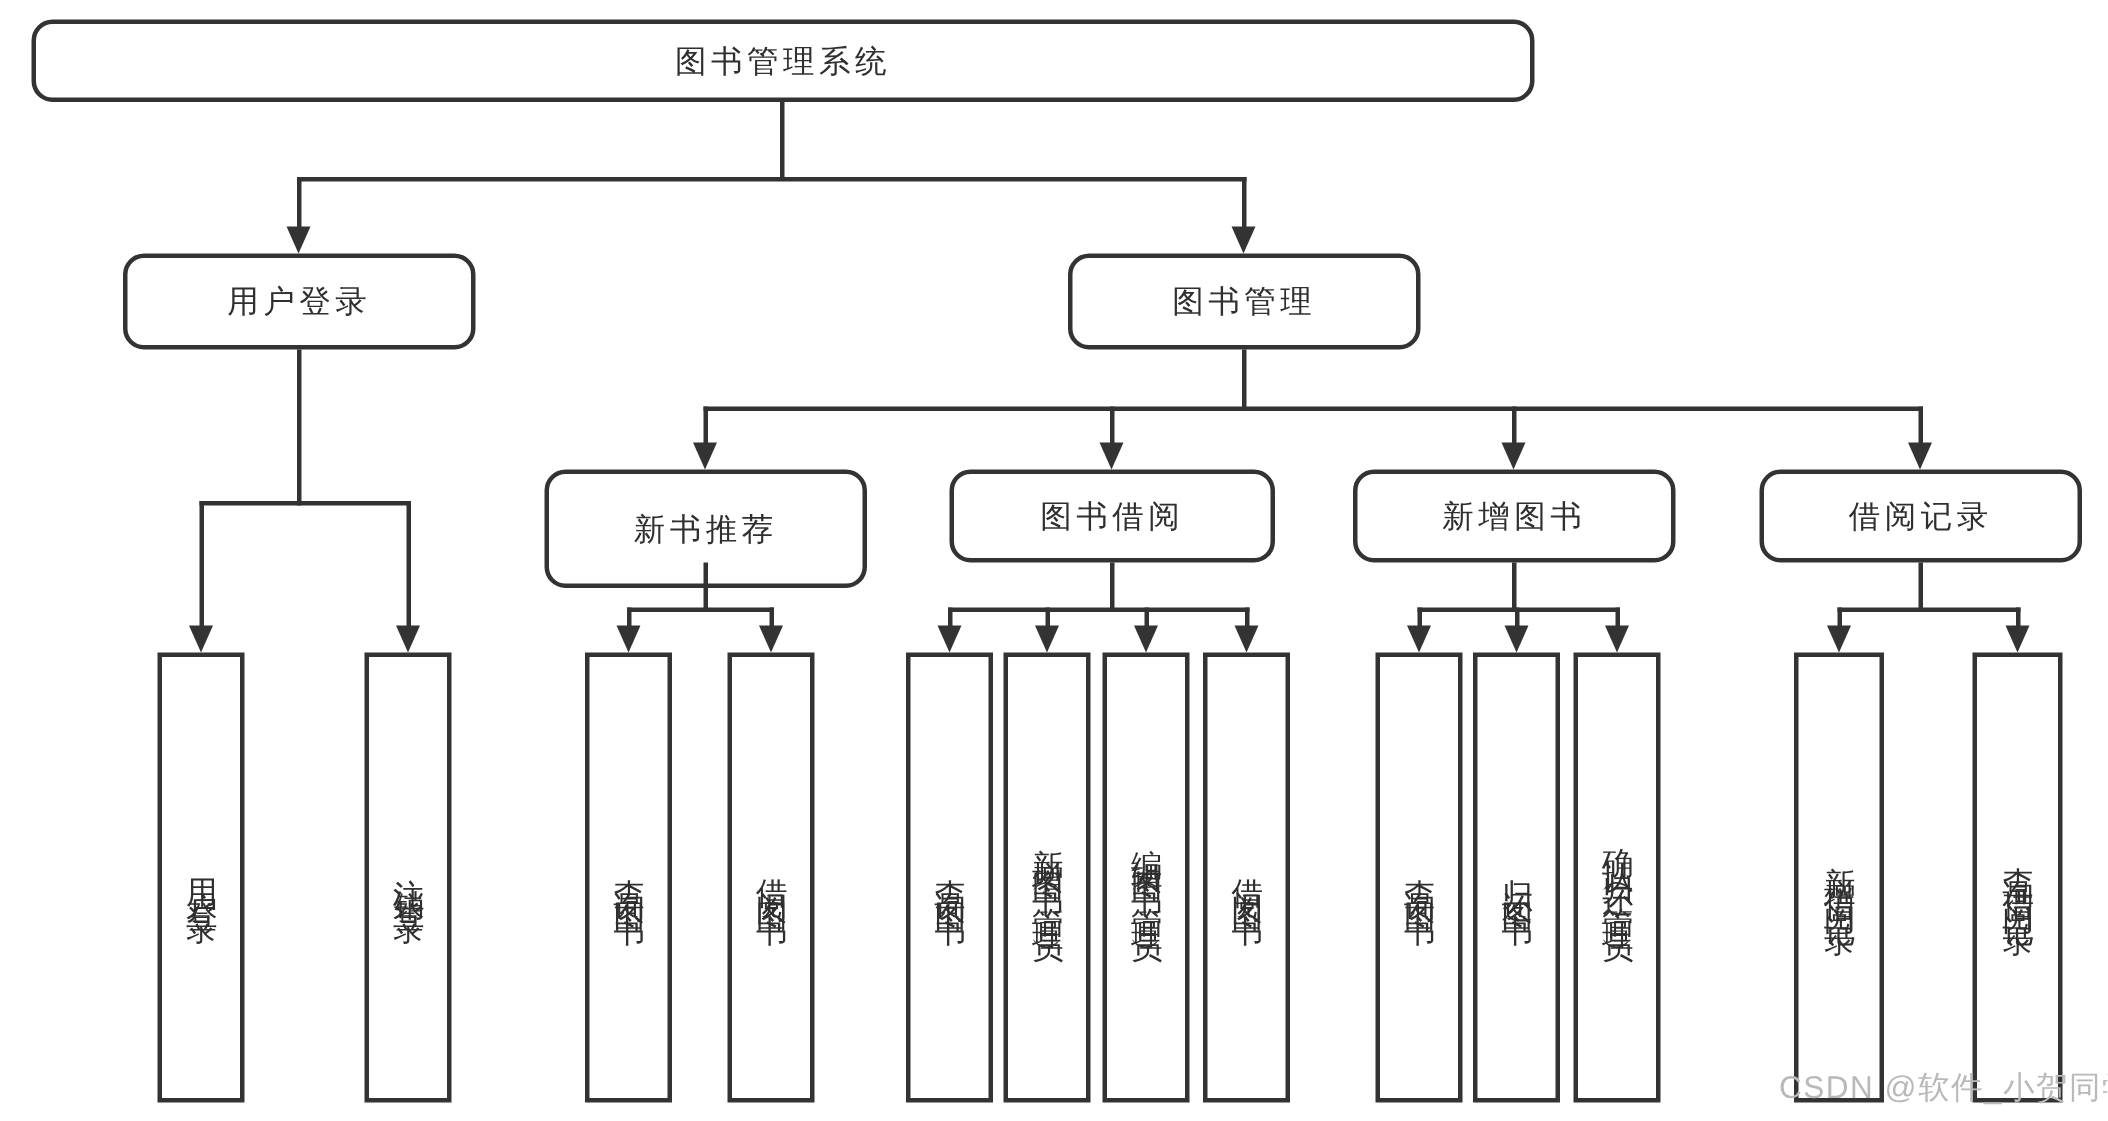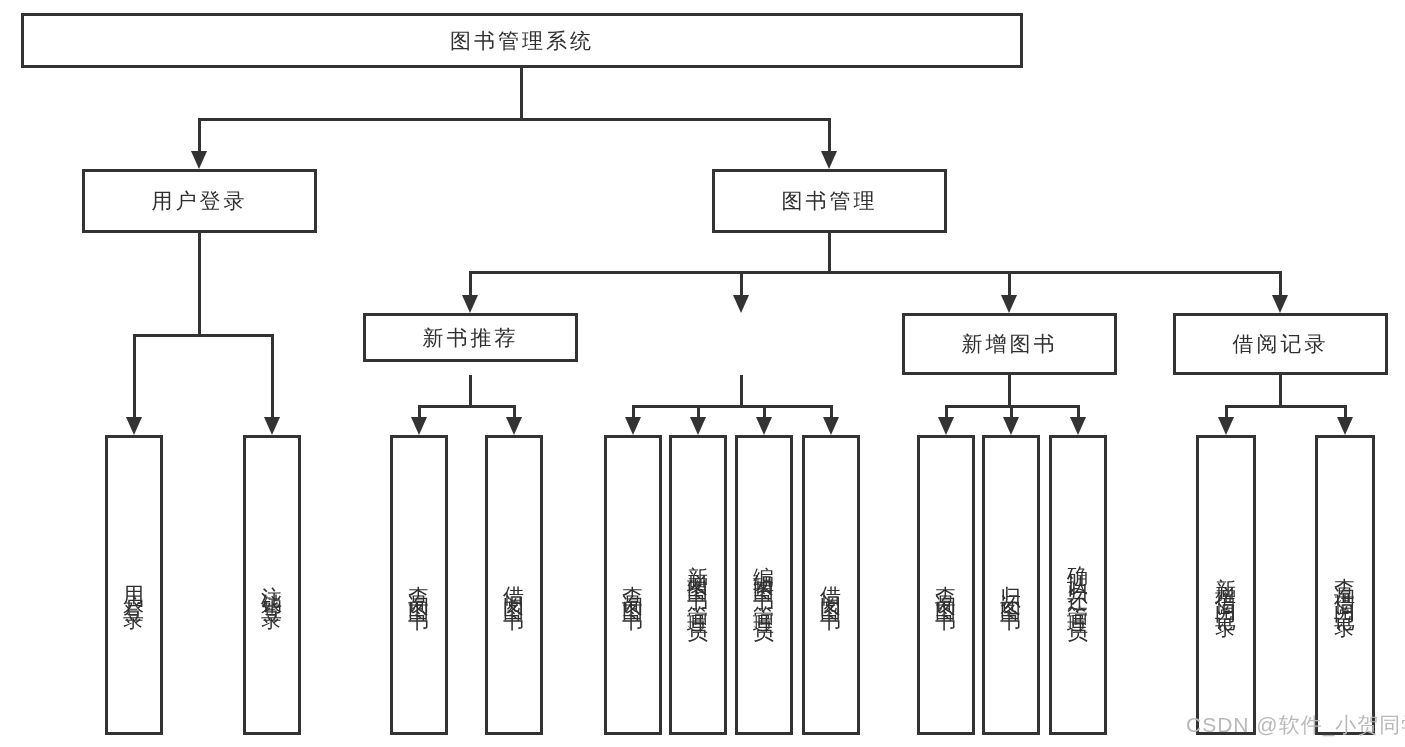--- a/index.html
+++ b/index.html
@@ -4,21 +4,21 @@
 <style>
   html,body{margin:0;padding:0;background:#ffffff;}
   #stage{
     position:relative;width:1405px;height:747px;background:#ffffff;overflow:hidden;
     font-family:"Liberation Sans","DejaVu Sans",sans-serif;color:#2f2f2f;
   }
   .box{
     position:absolute;box-sizing:border-box;border:3px solid #333333;background:#ffffff;
     display:flex;align-items:center;justify-content:center;color:#2f2f2f;
   }
-  .hbox{font-size:21px;letter-spacing:3px;white-space:nowrap;}
+  .hbox{font-size:21px;letter-spacing:3px;white-space:nowrap;border-radius:14px;}
   .vtext{
     writing-mode:vertical-rl;text-orientation:mixed;
     font-size:21px;letter-spacing:8px;line-height:1;white-space:nowrap;
   }
   .vl{position:absolute;width:3px;background:#333333;}
   .hl{position:absolute;height:3px;background:#333333;}
   .arrow{
     position:absolute;width:0;height:0;
     border-left:8px solid transparent;border-right:8px solid transparent;
     border-top:18px solid #333333;
@@ -62,22 +62,25 @@
   <div class="hl" style="left:469px;top:271px;width:813px;"></div>
   <div class="vl" style="left:469px;top:271px;height:26px;"></div>
   <div class="vl" style="left:740px;top:271px;height:26px;"></div>
   <div class="vl" style="left:1008px;top:271px;height:26px;"></div>
   <div class="vl" style="left:1279px;top:271px;height:26px;"></div>
   <div class="arrow" style="left:462px;top:295px;"></div>
   <div class="arrow" style="left:733px;top:295px;"></div>
   <div class="arrow" style="left:1001px;top:295px;"></div>
   <div class="arrow" style="left:1272px;top:295px;"></div>
 
-  <div class="box hbox" style="left:363px;top:313px;width:215px;height:49px;text-align:center;">
+  <div class="box hbox" style="left:363px;top:313px;width:215px;height:79px;text-align:center;">
     <span>新书推荐</span>
+  </div>
+  <div class="box hbox" style="left:633px;top:313px;width:217px;height:62px;">
+    <span>图书借阅</span>
   </div>
   <div class="box hbox" style="left:902px;top:313px;width:215px;height:62px;">
     <span>新增图书</span>
   </div>
   <div class="box hbox" style="left:1173px;top:313px;width:215px;height:62px;">
     <span>借阅记录</span>
   </div>
 
   <div class="vl" style="left:469px;top:375px;height:33px;"></div>
   <div class="vl" style="left:740px;top:375px;height:33px;"></div>

